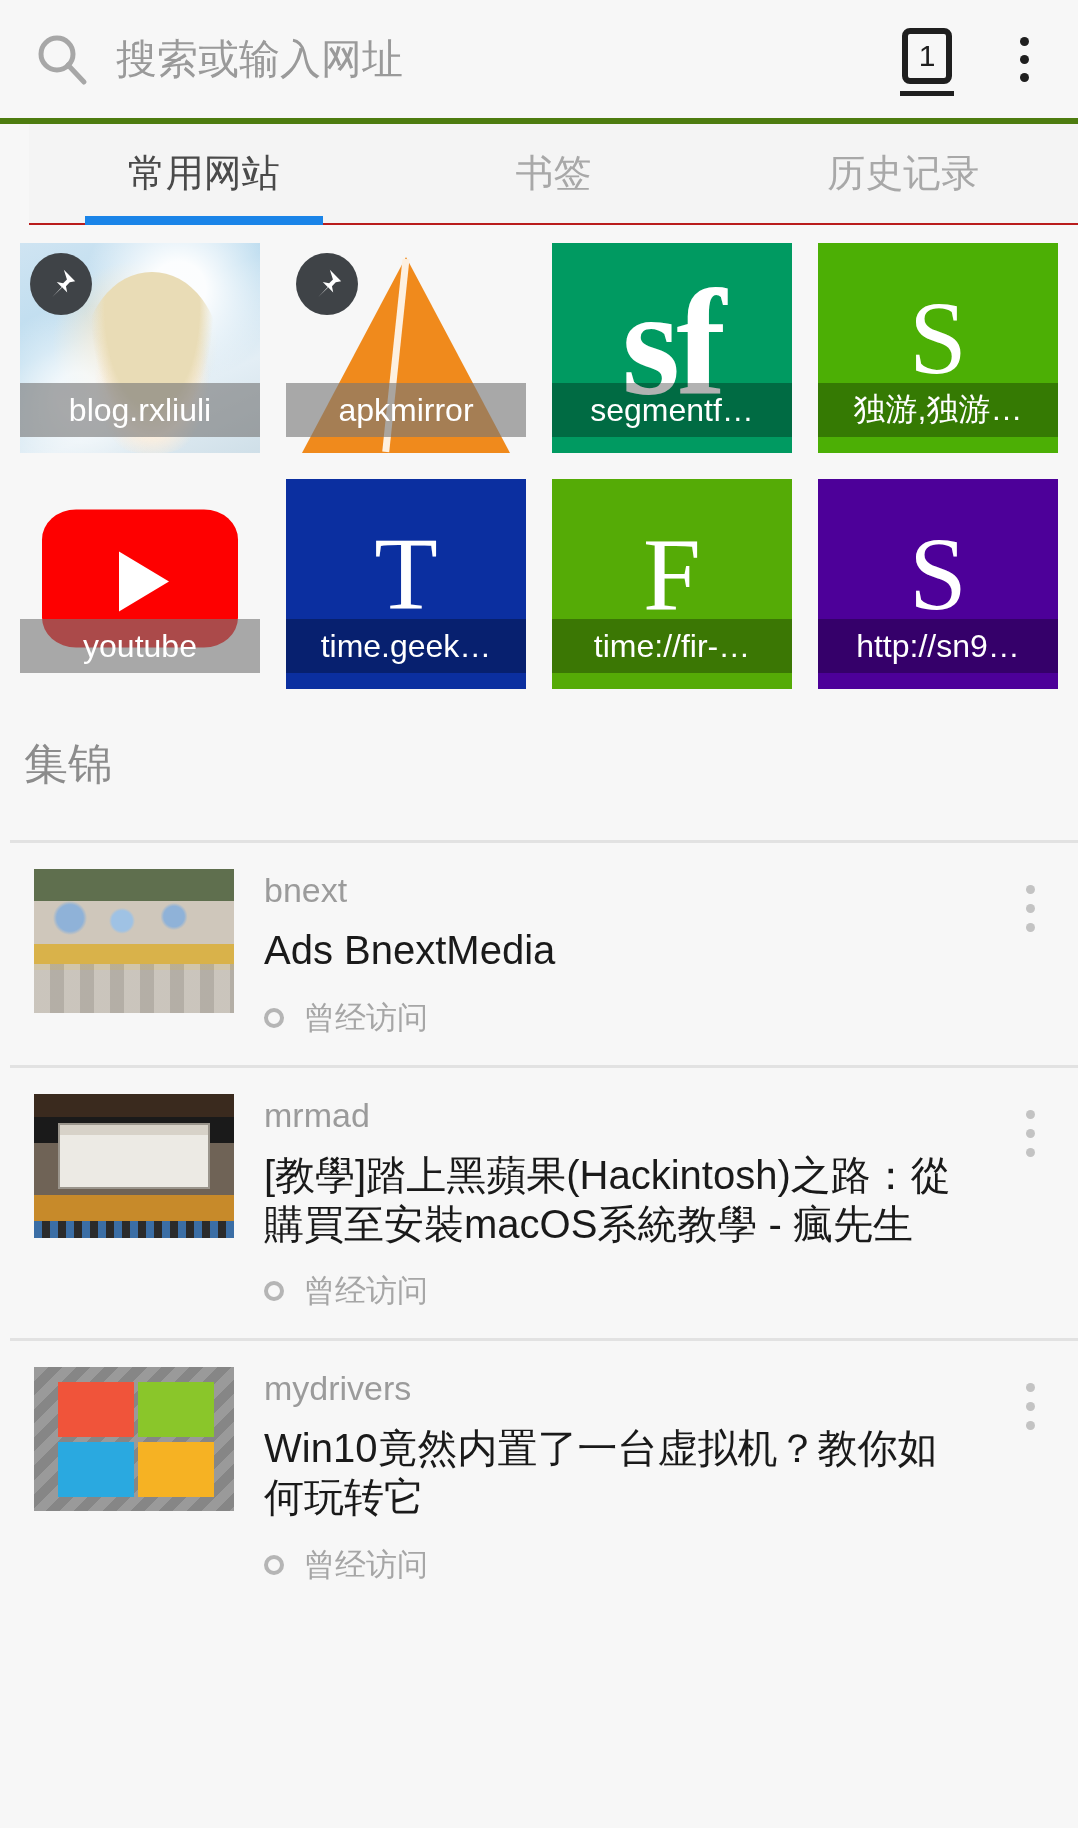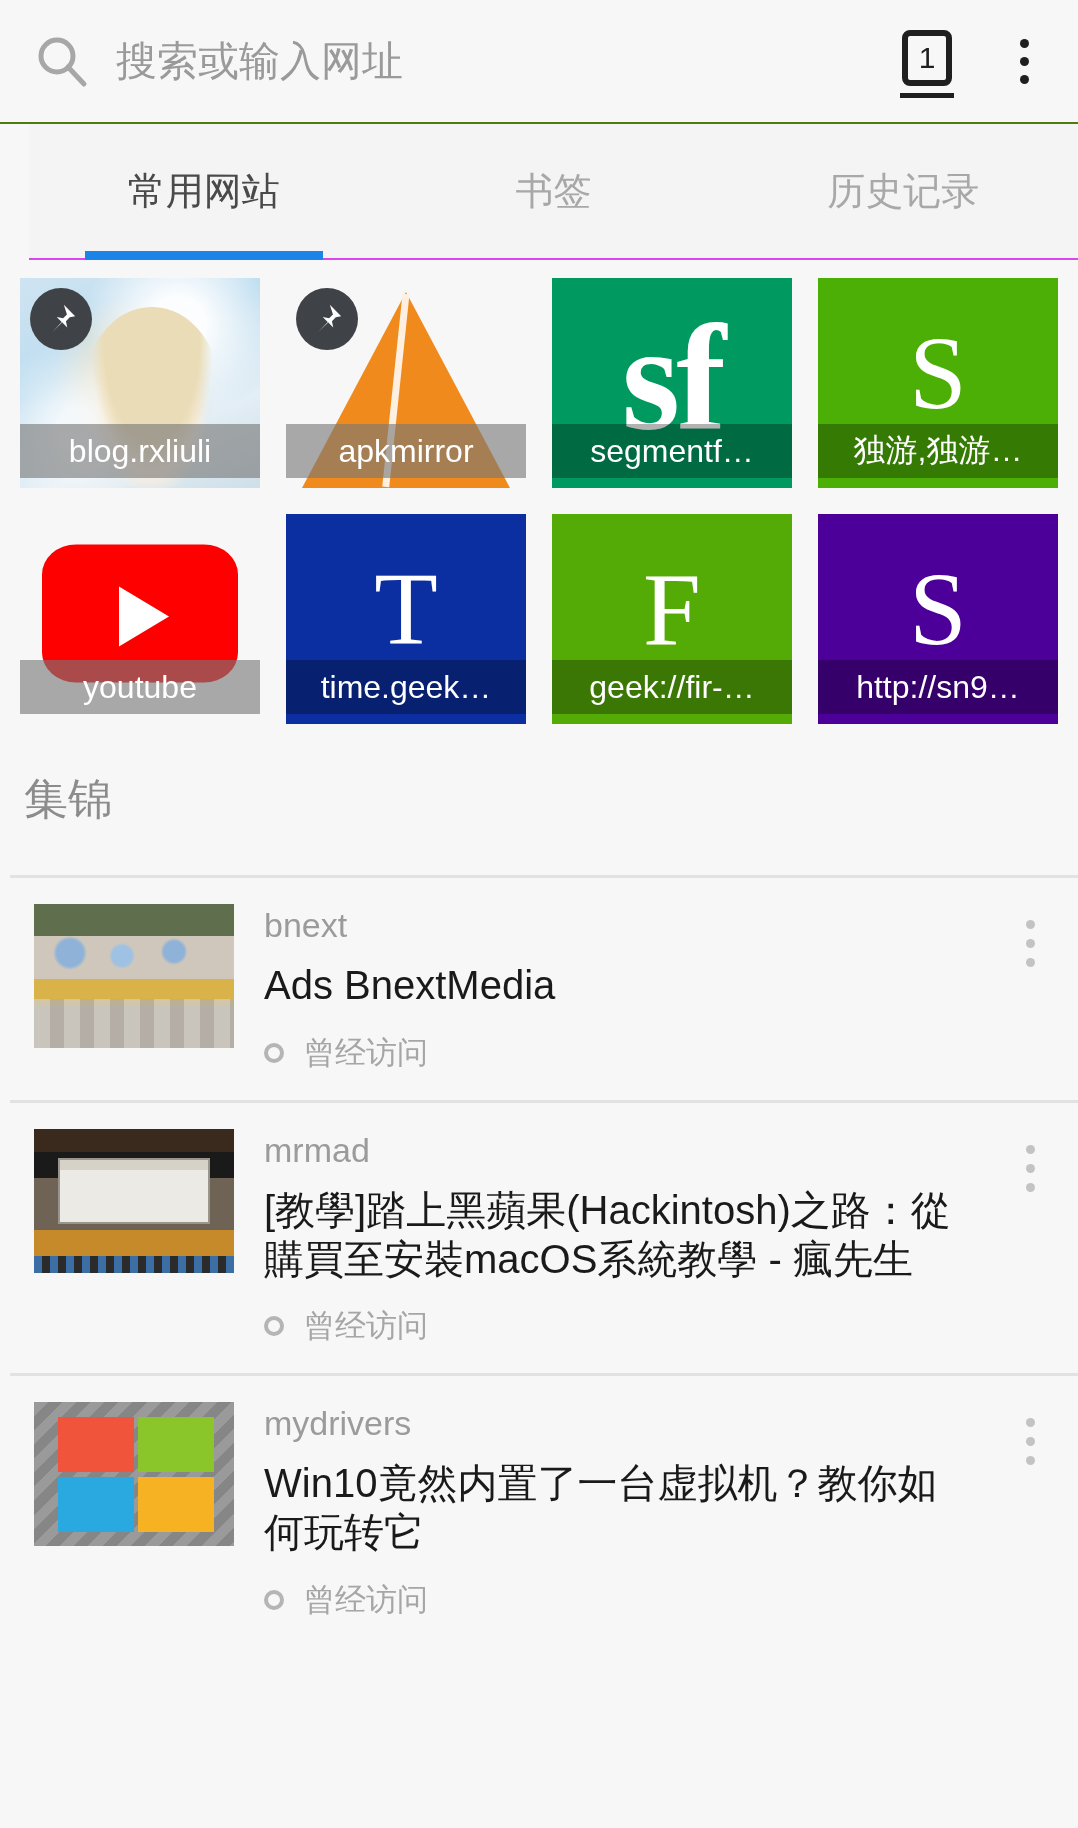--- a/index.html
+++ b/index.html
@@ -11,21 +11,21 @@
     overflow: hidden;
   }
 
   
   .omnibar {
     height: 124px;
     background: #f7f7f7;
     display: flex;
     align-items: center;
     padding: 0 26px 0 34px;
-    border-bottom: 2px solid #4d7c0f;
+    border-bottom: 6px solid #4d7c0f;
   }
   .search-icon { width: 56px; height: 56px; flex: 0 0 auto; }
   .search-icon svg { display: block; }
   .omnibox-text {
     flex: 1 1 auto;
     font-size: 41px;
     color: #9a9a9a;
     padding-left: 26px;
     white-space: nowrap;
     overflow: hidden;
@@ -58,24 +58,24 @@
     align-items: center; justify-content: center;
     gap: 9px;
   }
   .overflow-menu i {
     display: block; width: 9px; height: 9px;
     border-radius: 50%; background: #1f1f1f;
   }
 
   
   .tabbar {
-    height: 136px;
+    height: 101px;
     background: #f4f4f4;
     display: flex;
-    border-bottom: 2px solid #d946ef;
+    border-bottom: 2px solid #b91c1c;
     position: relative;
     margin-left: 29px;
   }
   .tab {
     flex: 1 1 0;
     display: flex; align-items: center; justify-content: center;
     font-size: 38px;
     color: #a8a8a8;
     position: relative;
   }
@@ -99,21 +99,21 @@
   }
   .tile {
     position: relative;
     height: 210px;
     overflow: hidden;
     background: #efefef;
   }
   .tile .art { position: absolute; inset: 0; font-family: Liberation Serif, serif; }
   .tile .label {
     position: absolute;
-    left: 0; right: 0; bottom: 10px;
+    left: 0; right: 0; bottom: 16px;
     height: 54px;
     background: rgba(120,120,120,0.62);
     color: #ffffff;
     font-size: 32px;
     display: flex; align-items: center; justify-content: center;
     white-space: nowrap;
     overflow: hidden;
     padding: 0 6px;
   }
   .tile .label.solid-dark { background: rgba(0,0,0,0.30); }
@@ -389,21 +389,21 @@
     <div class="art" style="background:#0b2fa0">
       <div class="glyph">T</div>
     </div>
     <div class="label solid-dark">time.geek…</div>
   </div>
 
   <div class="tile">
     <div class="art" style="background:#55ab06">
       <div class="glyph">F</div>
     </div>
-    <div class="label solid-dark">geek://fir-…</div>
+    <div class="label solid-dark">time://fir-…</div>
   </div>
 
   <div class="tile">
     <div class="art" style="background:#4d0099">
       <div class="glyph">S</div>
     </div>
     <div class="label solid-dark">http://sn9…</div>
   </div>
 
 </div>

